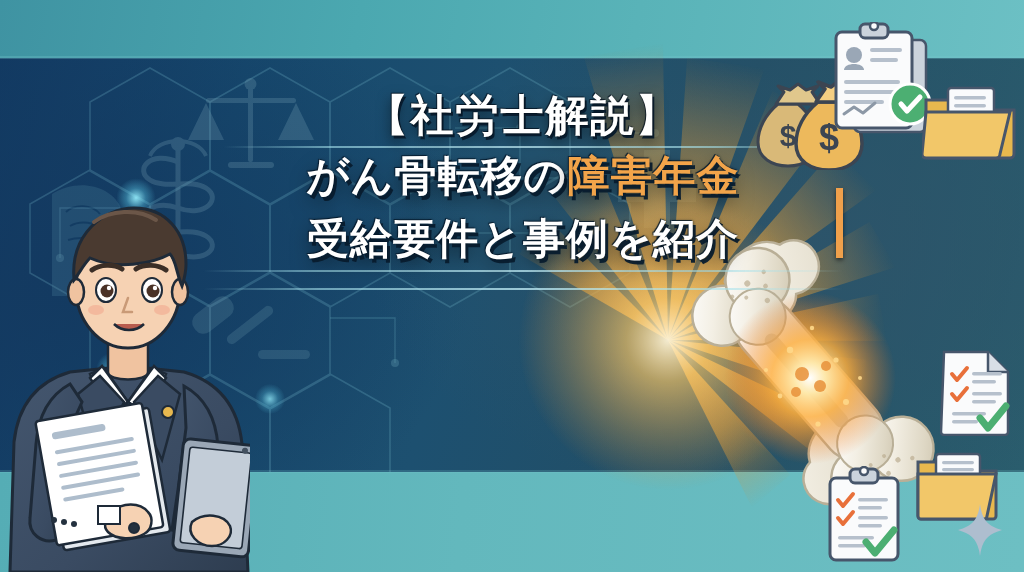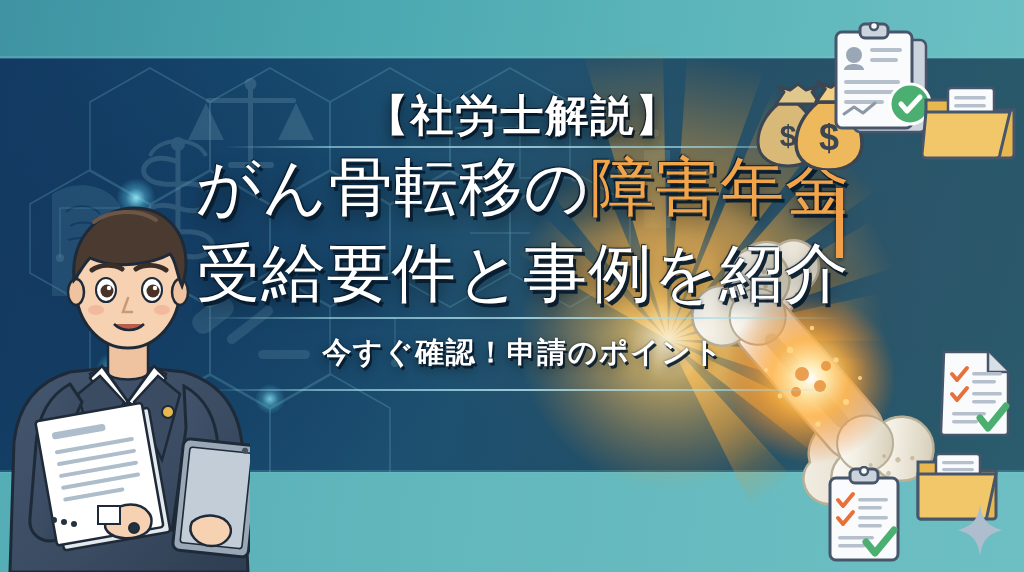--- a/index.html
+++ b/index.html
@@ -46,21 +46,21 @@
   .textcol{position:absolute;left:178px;top:78px;width:690px;height:330px;text-align:center;}
   .kicker{
     font-size:43px;font-weight:700;color:#ffffff;letter-spacing:2px;line-height:1;
     margin:16px 0 2px 0;
     text-shadow:0 0 2px rgba(0,0,0,.85),2px 3px 0 rgba(7,26,44,.95),-1px -1px 0 rgba(7,26,44,.7),0 6px 14px rgba(0,0,0,.55);
   }
   .rule{height:2px;width:600px;margin:9px auto 6px auto;
     background:linear-gradient(90deg,rgba(150,215,225,0) 0%,rgba(165,225,235,.60) 18%,rgba(190,235,245,.78) 50%,rgba(165,225,235,.60) 82%,rgba(150,215,225,0) 100%);}
   .rule.thin{width:640px;}
   .headline{
-    font-size:64px;font-weight:400;line-height:1.06;letter-spacing:1px;
+    font-size:42px;font-weight:700;line-height:1.06;letter-spacing:1px;
     color:#ffffff;margin:4px 0 0 0;white-space:nowrap;
   }
   .headline .hl{color:#F2A44A;}
   .headline,.headline .hl{
     text-shadow:0 0 3px rgba(6,22,38,.9),3px 4px 0 rgba(8,28,46,.95),-1px -1px 0 rgba(8,28,46,.8),0 8px 18px rgba(0,0,0,.5);
   }
   .line2{margin-top:18px;}
   .accent-bar{
     position:absolute;left:836px;top:188px;width:7px;height:70px;background:#F0A04B;
     box-shadow:0 2px 4px rgba(0,0,0,.55);
@@ -265,21 +265,20 @@
         <circle cx="186" cy="156" r="5"></circle>
     </g>
   </svg>
 
   <div class="textcol">
     <div class="kicker">【社労士解説】</div>
     <div class="rule"></div>
     <div class="headline"><span>がん骨転移の</span><span class="hl">障害年金</span></div>
     <div class="headline line2">受給要件と事例を紹介</div>
     <div class="rule thin"></div>
-    <div class="subtitle">今すぐ確認！申請のポイント</div>
     <div class="rule thin" style="margin-top:16px;"></div>
   </div>
   <div class="accent-bar"></div>
 
   <svg class="icon" style="left:756px;top:78px;width:112px;height:92px;" viewBox="0 0 112 92">
     <g>
       <path d="M22 26 c-12 10 -20 24 -20 38 c0 16 14 24 30 24 c16 0 30 -8 30 -24 c0 -14 -8 -28 -20 -38 Z" fill="#D9B978" stroke="#3C4552" stroke-width="3"></path>
       <path d="M20 26 l8 -12 l-6 -6 l12 4 l8 -6 l8 6 l12 -4 l-6 6 l8 12 Z" fill="#E0C78C" stroke="#3C4552" stroke-width="3" stroke-linejoin="round"></path>
       <text x="32" y="68" font-family="Liberation Sans, sans-serif" font-size="30" font-weight="bold" fill="#3C4552" text-anchor="middle">$</text>
     </g>

